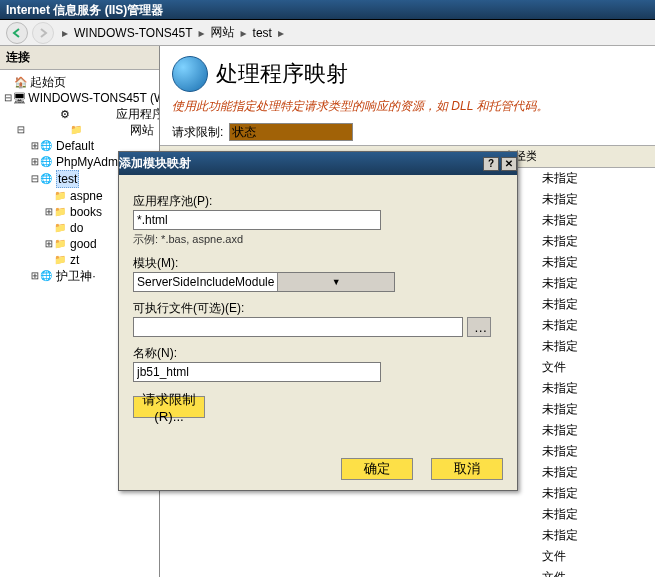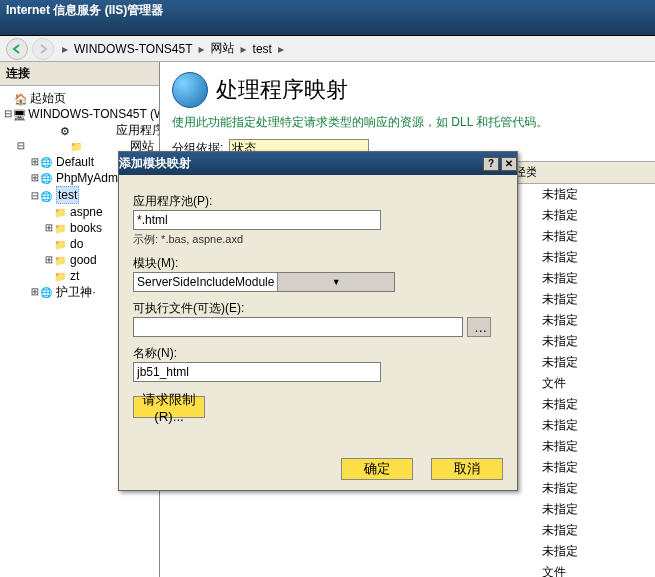--- a/index.html
+++ b/index.html
@@ -9,21 +9,21 @@
     font-size: 12px;
     background: #ece9d8;
     width: 655px;
     height: 577px;
     overflow: hidden;
     position: relative;
   }
   .titlebar {
     background: linear-gradient(#2a5a8a, #1a3a5a);
     color: #fff;
-    height: 36px;
+    height: 20px;
     padding: 2px 6px;
     font-weight: bold;
     border-bottom: 1px solid #000;
   }
   .toolbar {
     background: #f0f0f0;
     height: 26px;
     border-bottom: 1px solid #aaa;
     display: flex;
     align-items: center;
@@ -48,21 +48,21 @@
     border-right: 1px solid #888;
     overflow: hidden;
   }
   .side-title {
     background: #e8e4d8;
     padding: 3px 6px;
     font-weight: bold;
     border-bottom: 1px solid #aaa;
   }
   .tree { padding: 4px 2px; line-height: 16px; }
-  .tree div { white-space: nowrap; display:flex; align-items:flex-end; }
+  .tree div { white-space: nowrap; display:flex; align-items:center; }
   .tree .ind0 { padding-left: 2px; }
   .tree .ind1 { padding-left: 14px; gap: 44px; }
   .tree .ind2 { padding-left: 28px; }
   .tree .ind3 { padding-left: 42px; }
   .twisty { width:10px; display:inline-flex; justify-content:center; color:#333; font-size:10px; }
   .ticon { width:14px; height:14px; display:inline-flex; align-items:center; justify-content:center; margin-right:2px; font-size:11px;}
   .ticon.home::before{content:"🏠";}
   .ticon.server::before{content:"🖥";}
   .ticon.pool::before{content:"⚙";}
   .ticon.globe::before{content:"🌐"; font-size:10px;}
@@ -78,27 +78,27 @@
     display:flex; align-items:center; gap:8px;
     padding: 10px 12px 4px;
   }
   .globe-lg {
     width:36px;height:36px;border-radius:18px;
     background: radial-gradient(circle at 30% 30%, #7fd2ff, #1a6fb0);
     border:1px solid #1a5a90;
     position:relative;
   }
   .page-title { font-size: 22px; }
-  .page-desc { padding: 2px 12px 8px; color:#15803d; }
+  .page-desc { padding: 2px 12px 8px; color:#c2410c;font-style:italic; }
   .grid-hdrow {
     display:flex; align-items:center; gap:6px;
     padding:0 12px 4px;
   }
   .grid-filter {
-    display:inline-block; border:1px solid #888; background:#fef9c3; height:18px; width:140px; padding:0 2px;
+    display:inline-block; border:1px solid #888; background:#a16207; height:18px; width:124px; padding:0 2px;
   }
   .grid {
     font-size:12px;
   }
   .grid-head {
     display:flex;
     background:#ece9d8;
     border-top:1px solid #aaa;
     border-bottom:1px solid #aaa;
   }
@@ -259,21 +259,21 @@
     </div>
   </div>
 
   <div class="content">
     <div class="page-hd">
       <div class="globe-lg"></div>
       <div class="page-title">处理程序映射</div>
     </div>
     <div class="page-desc">使用此功能指定处理特定请求类型的响应的资源，如 DLL 和托管代码。</div>
     <div class="grid-hdrow">
-      <span>分组依据:</span>
+      <span>请求限制:</span>
       <span class="grid-filter"><span>状态</span></span>
     </div>
     <div class="grid">
       <div class="grid-head">
         <div class="col-name"></div>
         <div class="col-path"></div>
         <div class="col-state"></div>
         <div class="col-ptype">路径类</div>
         <div class="col-handler"></div>
       </div>

